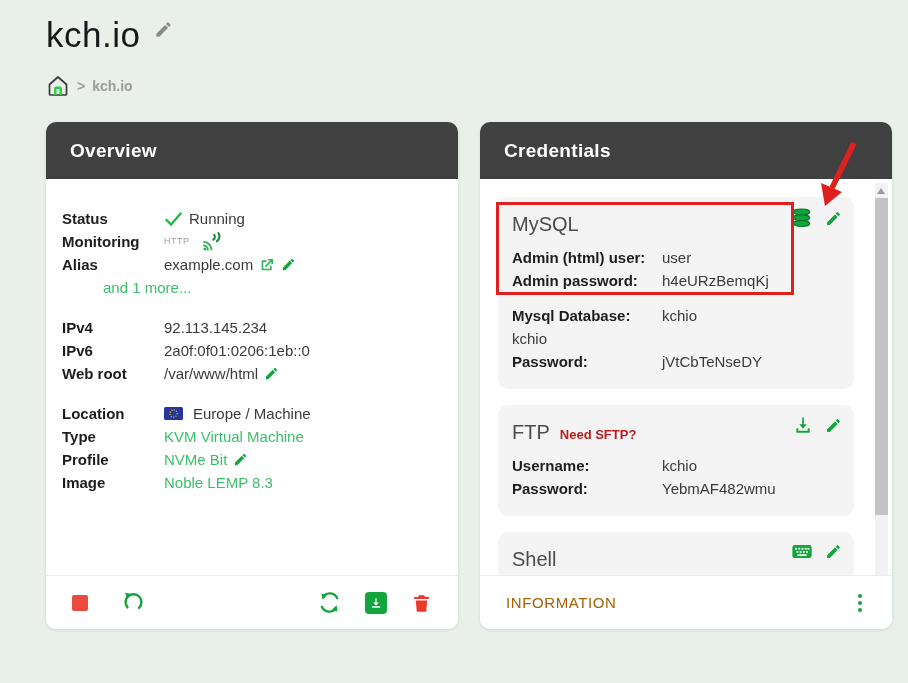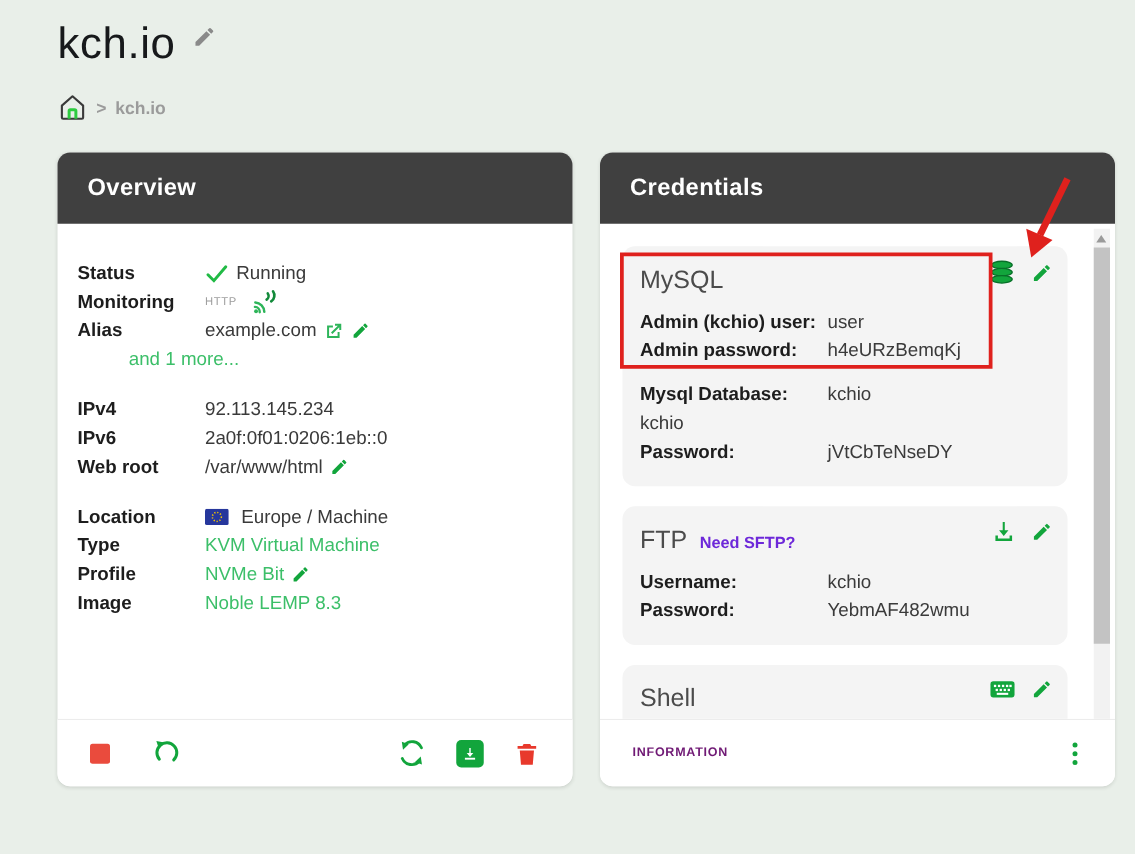--- a/index.html
+++ b/index.html
@@ -44,28 +44,28 @@
   .stop-btn{width:16px;height:16px;background:#ea4b3d;border-radius:2px;cursor:pointer;}
   .icon-btn{cursor:pointer;display:flex;align-items:center;}
   .backup-btn{width:22px;height:22px;background:#12a53c;border-radius:4px;
         display:flex;align-items:center;justify-content:center;cursor:pointer;}
   
   .scroll-area{position:absolute;top:57px;left:0;right:22px;bottom:54px;
         overflow:hidden;padding:18px 16px 0 18px;}
   .cred-block{background:#f4f4f4;border-radius:10px;padding:12px 14px 16px;
         margin-bottom:16px;position:relative;font-size:15px;}
   .cred-title{font-size:20px;color:#4b4b4b;font-weight:400;margin:4px 0 10px;display:flex;align-items:baseline;gap:10px;}
-  .cred-sublink{font-size:13px;font-weight:700;color:#6d28d9;cursor:pointer;}
+  .cred-sublink{font-size:13px;font-weight:700;color:#b91c1c;cursor:pointer;}
   .cr-row{display:flex;line-height:23px;}
   .cr-label{width:150px;flex:none;font-weight:700;color:#1d1d1d;}
   .cr-value{color:#3a3a3a;}
   .sub-gap{height:12px;}
   .block-icons{position:absolute;top:10px;right:12px;display:flex;gap:12px;align-items:center;}
   
-  .info-link{color:#701a75;font-size:10px;font-weight:700;letter-spacing:.6px;cursor:pointer;}
+  .info-link{color:#a16207;font-size:15px;font-weight:400;letter-spacing:.6px;cursor:pointer;}
   .kebab{margin-left:auto;display:flex;flex-direction:column;gap:3px;cursor:pointer;padding:4px;}
   .kebab span{width:4px;height:4px;border-radius:50%;background:#12a53c;}
   
   .scrollbar{position:absolute;top:61px;right:4px;width:13px;height:392px;background:#f2f2f2;}
   .scroll-up{position:absolute;top:5px;left:2px;width:0;height:0;
         border-left:4.5px solid transparent;border-right:4.5px solid transparent;
         border-bottom:6px solid #9a9a9a;}
   .scroll-thumb{position:absolute;top:15px;left:0;width:13px;height:317px;background:#c3c3c3;cursor:pointer;}
   
   .anno-rect{position:absolute;left:16px;top:80px;width:292px;height:87px;
@@ -269,21 +269,21 @@
             <span style="display:flex;">
               <svg width="17" height="17" viewBox="0 0 24 24" fill="#12a53c">
                   <path d="M3 17.25V21h3.75L17.8 9.94l-3.75-3.75L3 17.25zM20.7 7.04a1 1 0 0 0 0-1.41l-2.34-2.34a1 1 0 0 0-1.41 0l-1.83 1.83 3.75 3.75 1.83-1.83z"></path>
                 </svg>
             </span>
           </div>
           <div class="cred-title">
             <span>MySQL</span>
           </div>
           <div class="cr-row">
-            <span class="cr-label">Admin (kchio) user:</span>
+            <span class="cr-label">Admin (html) user:</span>
             <span class="cr-value">user</span>
           </div>
           <div class="cr-row">
             <span class="cr-label">Admin password:</span>
             <span class="cr-value">h4eURzBemqKj</span>
           </div>
           <div class="sub-gap"></div>
           <div class="cr-row">
             <span class="cr-label">Mysql Database:</span>
             <span class="cr-value">kchio</span>

